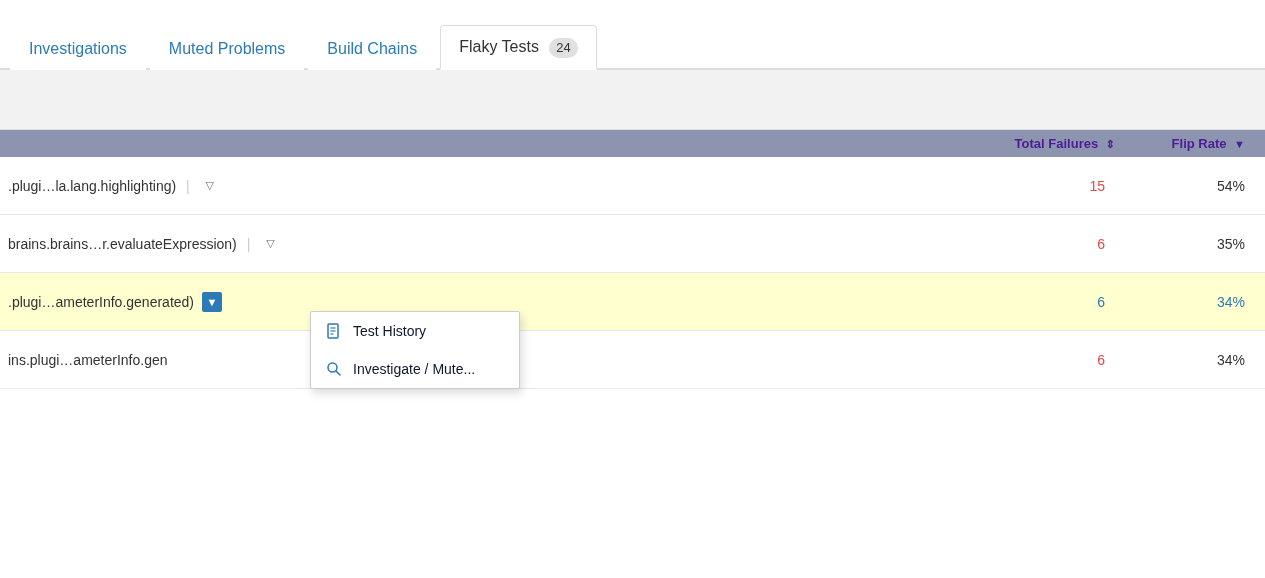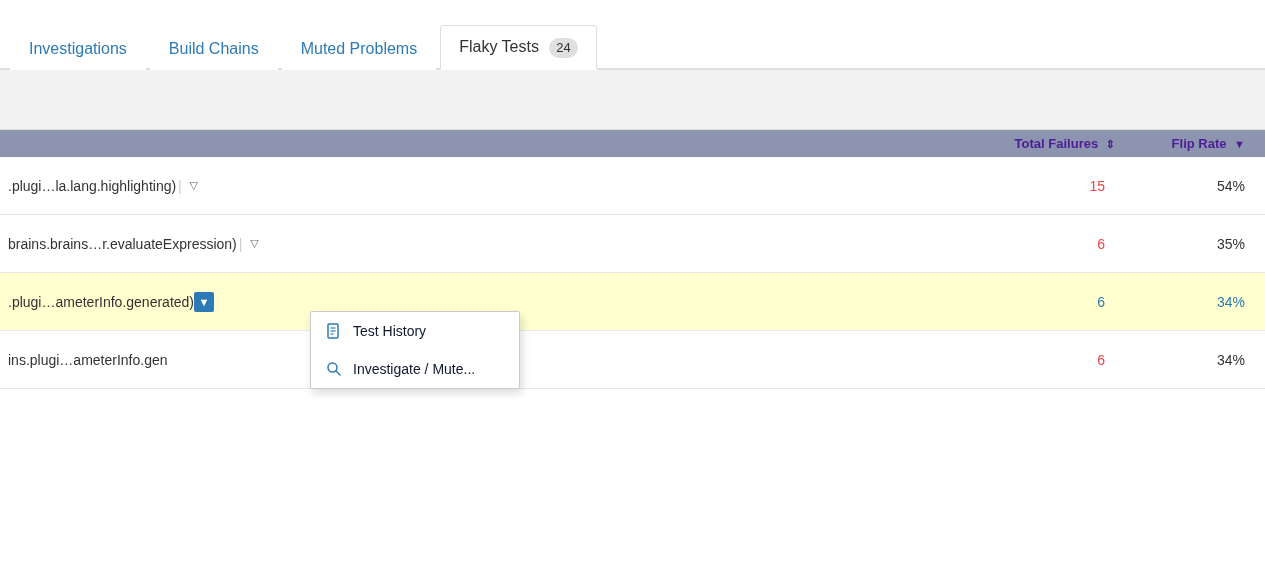--- a/index.html
+++ b/index.html
@@ -105,21 +105,21 @@
     .table-row.highlighted {
       background: #ffffd0;
     }
     .row-name {
       flex: 1;
       padding-left: 8px;
       color: #333;
       font-size: 14px;
       display: flex;
       align-items: center;
-      gap: 0;
+      gap: 8px;
     }
     .dropdown-arrow {
       display: inline-block;
       width: 20px;
       height: 20px;
       cursor: pointer;
       color: #666;
       font-size: 11px;
       display: flex;
       align-items: center;
@@ -180,22 +180,22 @@
       justify-content: center;
       font-size: 14px;
       color: #2c7bb6;
     }
   </style>
 </head>
 <body>
 
 <div class="tab-bar">
   <a class="tab">Investigations</a>
+  <a class="tab">Muted Problems</a>
   <a class="tab">Build Chains</a>
-  <a class="tab">Muted Problems</a>
   <a class="tab active">
     <span>Flaky Tests</span>
     <span class="tab-badge">24</span>
   </a>
 </div>
 
 <div class="spacer-area"></div>
 
 <div class="table-header">
   <div class="col-total-failures">

